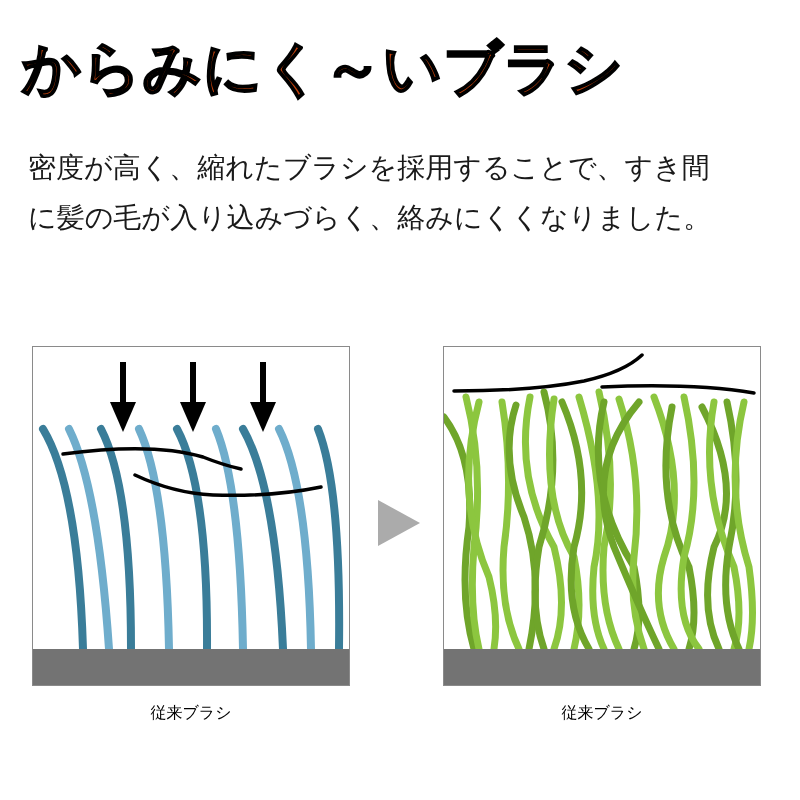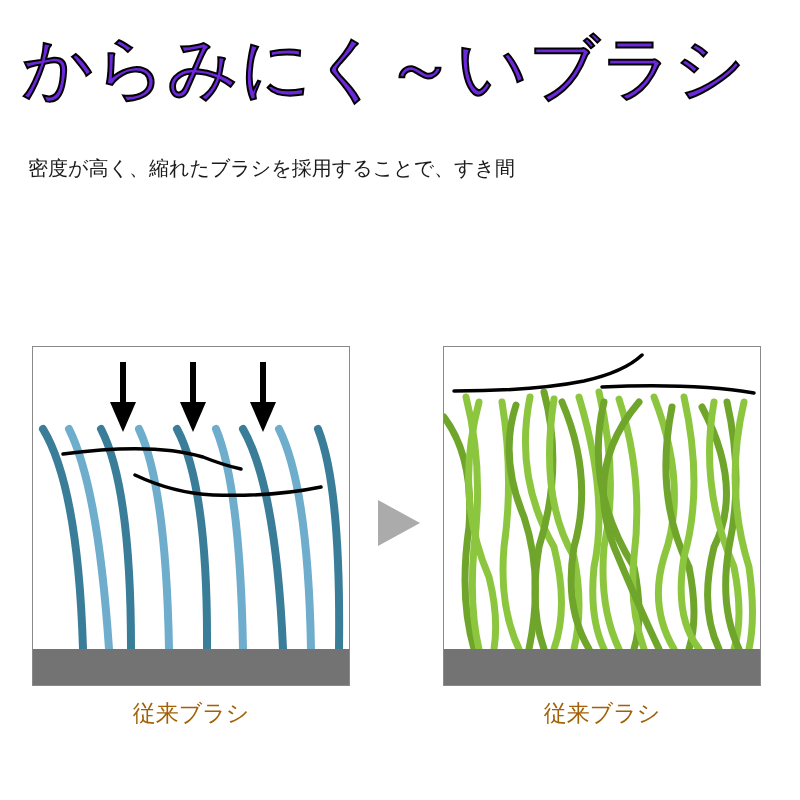--- a/index.html
+++ b/index.html
@@ -1,43 +1,44 @@
 <!DOCTYPE html>
 <html><head>
   <meta charset="utf-8">
   <style>
     html, body { margin: 0; padding: 0; background: #ffffff; }
     body { width: 800px; height: 800px; position: relative; overflow: hidden;
            font-family: "DejaVu Sans", sans-serif; color: #111111; }
     .headline { position: absolute; left: 22px; top: 28px; width: 760px;
-                font-size: 70px; font-weight: 400; letter-spacing: 1px; line-height: 80px;
-                color: #6d28d9; white-space: nowrap; -webkit-text-stroke: 2px #000; }
+                font-size: 58px; font-weight: 700; letter-spacing: 1px; line-height: 80px;
+                color: #c2410c; white-space: nowrap; -webkit-text-stroke: 2px #000; }
     .desc { position: absolute; left: 28px; top: 143px; width: 760px;
-            font-size: 20px; line-height: 50px; color: #1a1a1a; }
+            font-size: 28px; line-height: 50px; color: #1a1a1a; }
     .desc div { white-space: nowrap; }
     .panel { position: absolute; top: 346px; width: 318px; height: 340px;
              border: 1px solid #8a8a8a; box-sizing: border-box; background: #fff; overflow: hidden; }
     .panel svg { position: absolute; left: 0; top: 0; }
     #panel-old { left: 32px; }
     #panel-new { left: 443px; }
-    .caption { position: absolute; top: 698px; font-size: 23px; line-height: 30px; color: #a16207;
+    .caption { position: absolute; top: 698px; font-size: 16px; line-height: 30px; color: #000000;
                text-align: center; width: 318px; }
     #caption-old { left: 32px; }
     #caption-new { left: 443px; }
     .arrow { position: absolute; left: 378px; top: 500px; width: 0; height: 0;
              border-top: 23px solid transparent; border-bottom: 23px solid transparent;
              border-left: 42px solid #ababab; }
   </style>
 </head>
 <body>
 
 <div class="headline">からみにく～いブラシ</div>
 
 <div class="desc">
   <div>密度が高く、縮れたブラシを採用することで、すき間</div>
+  <div>に髪の毛が入り込みづらく、絡みにくくなりました。</div>
 </div>
 
 <div class="panel" id="panel-old">
   <svg width="318" height="340" viewBox="0 0 318 340">
     <g fill="none" stroke-linecap="round" stroke-width="8">
       <path d="M10,82 Q45,140 50,302" stroke="#3a7d99"></path>
       <path d="M36,82 Q65,140 76,302" stroke="#6fadcc"></path>
       <path d="M68,82 Q98,140 98,302" stroke="#3a7d99"></path>
       <path d="M106,82 Q133,140 136,302" stroke="#6fadcc"></path>
       <path d="M144,82 Q175,140 174,302" stroke="#3a7d99"></path>

